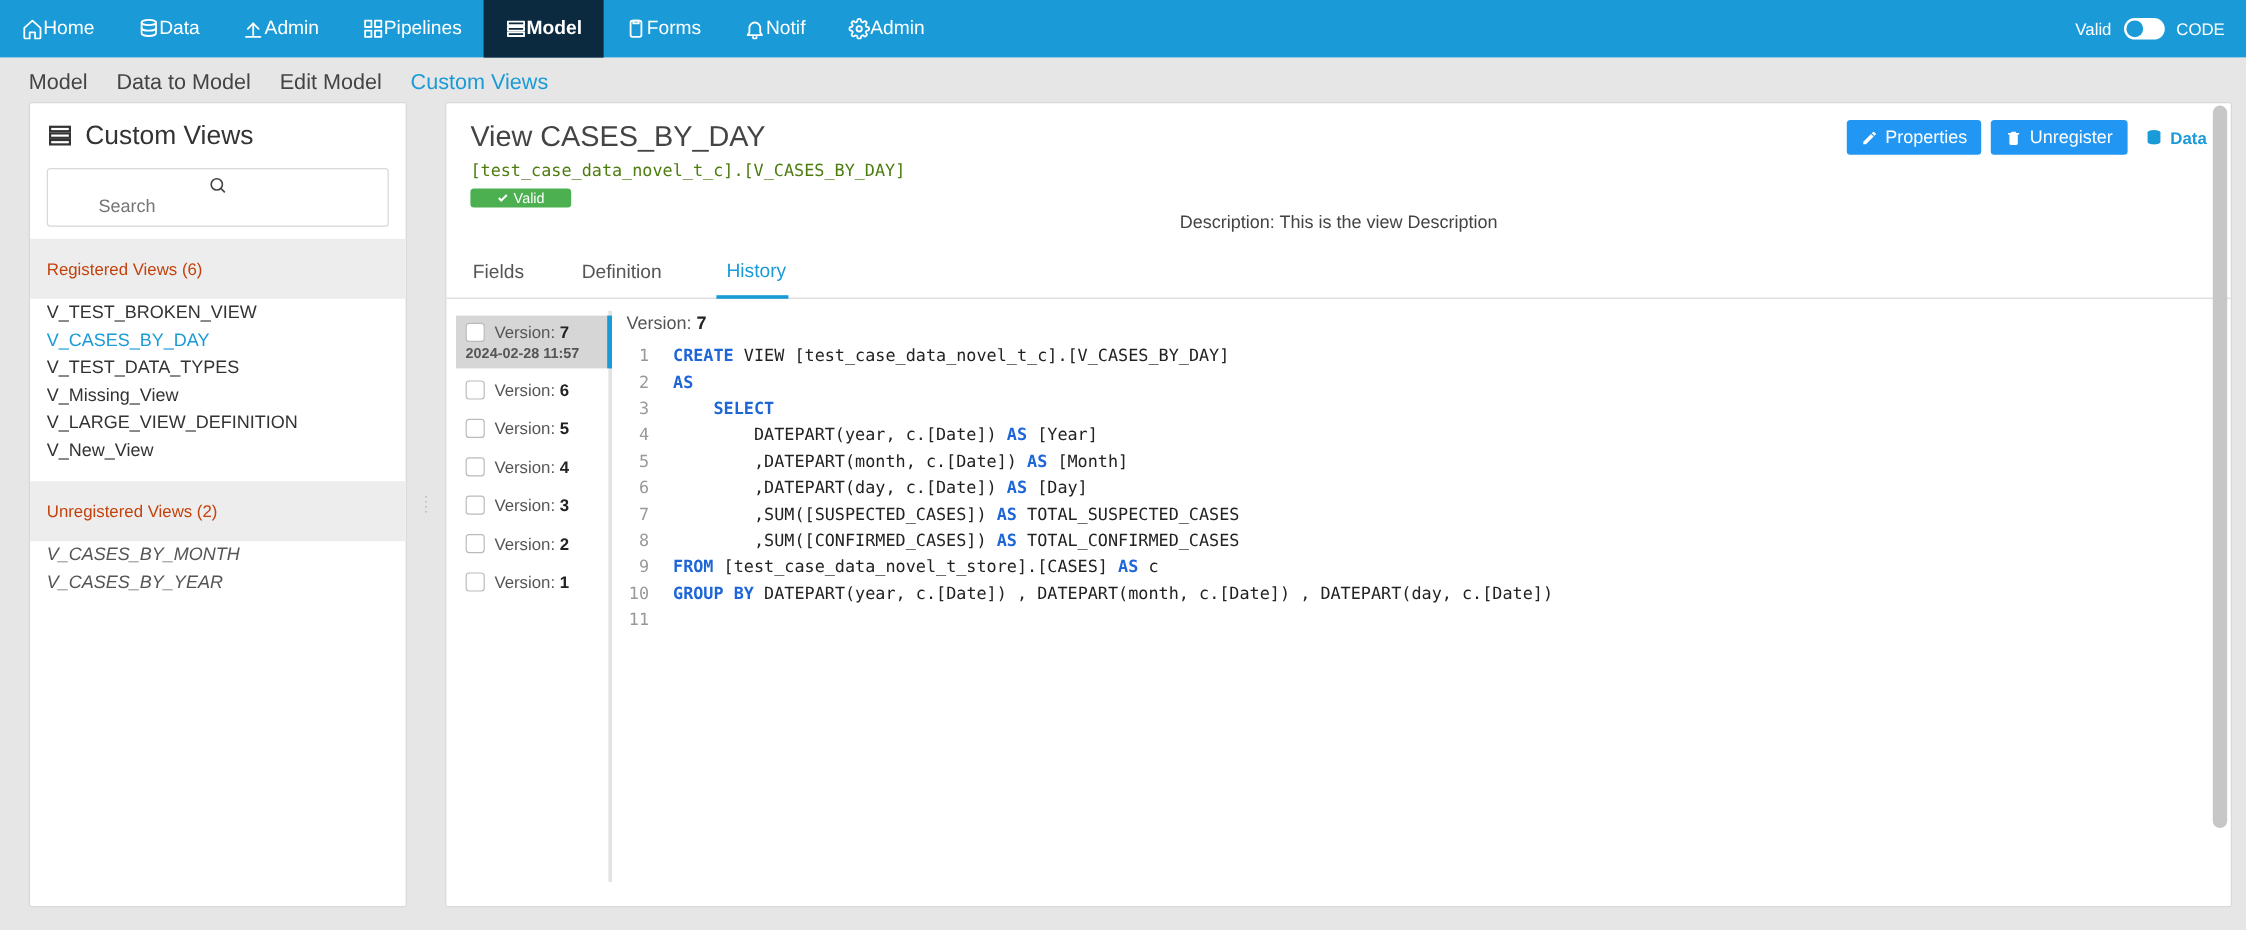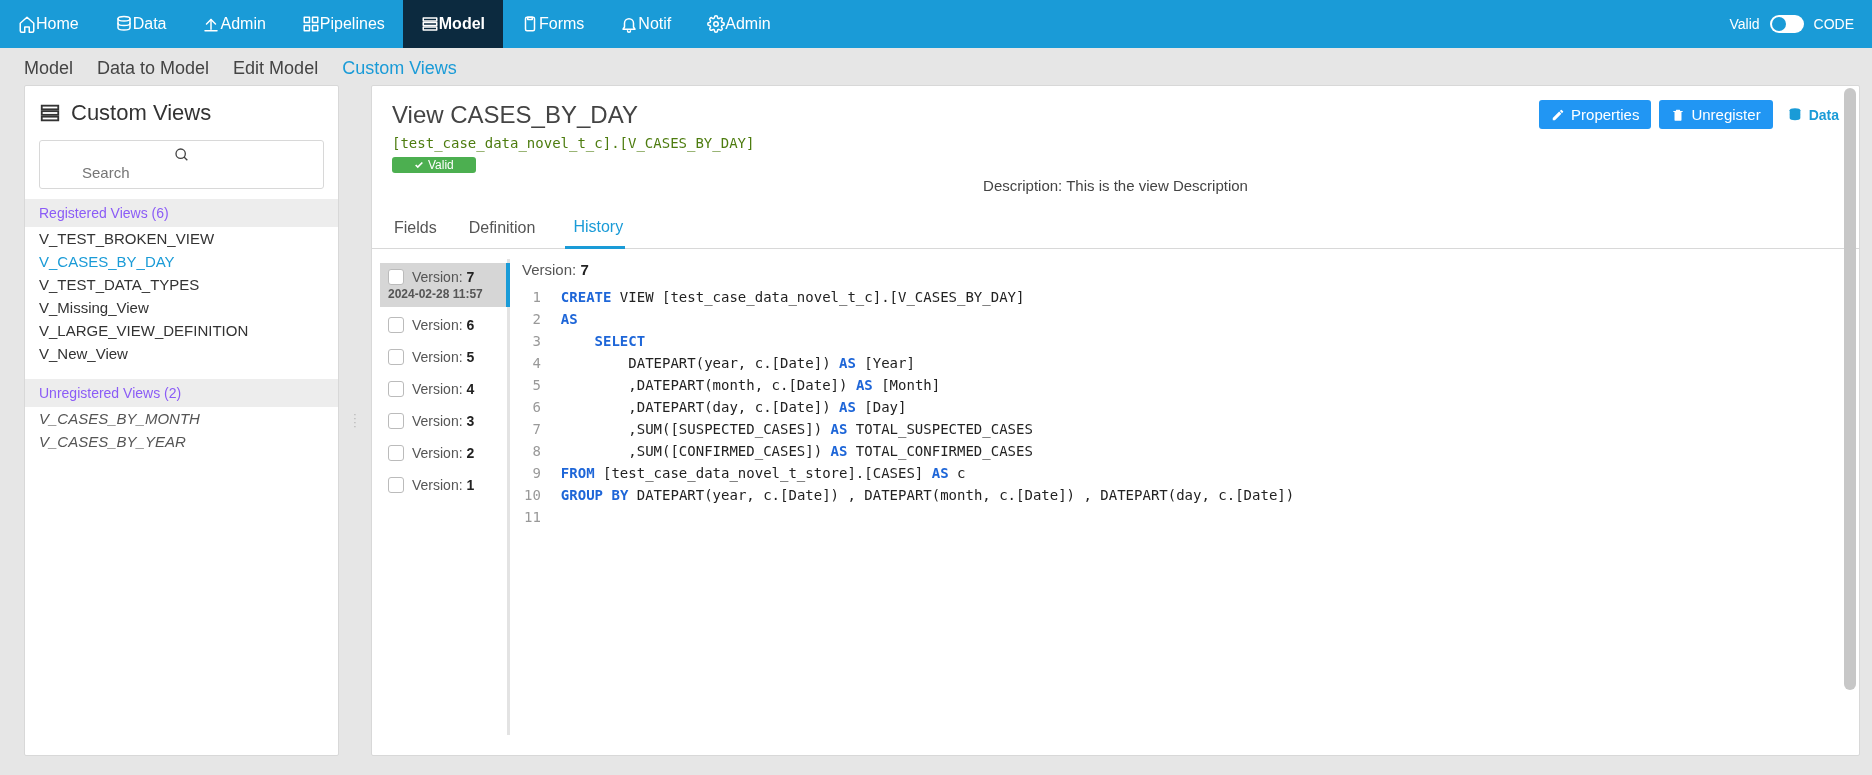--- a/index.html
+++ b/index.html
@@ -92,21 +92,21 @@
   }
   .sidebar .search{
     margin:6px 14px 10px 14px;
     display:flex;align-items:center;border:1px solid var(--border);
     border-radius:3px;padding:6px 8px;color:#666;flex-direction:column;
   }
   .sidebar .search input{
     border:none;outline:none;flex:1;font-size:15px;color:#333;
   }
   .list-header{
-    background:#ededed;color:#8b5cf6;padding:6px 14px;font-size:14px;
+    background:#ededed;color:#c2410c;padding:17px 14px;font-size:14px;
   }
   .view-list{padding:0 0;}
   .view-item{
     padding:3px 14px;font-size:15px;color:#333;cursor:pointer;
   }
   .view-item.active{color:var(--link);}
   .view-item.unreg{font-style:italic;color:#555;}
 
   
   .content-header{padding:14px 20px 0 20px;}
@@ -131,21 +131,21 @@
   .badge-valid{
     display:inline-flex;align-items:center;gap:4px;
     background:var(--badge-green);color:#fff;border-radius:3px;
     padding:1px 22px;font-size:12px;margin-top:6px;
   }
   .badge-valid svg{width:10px;height:10px;}
   .desc{margin-top:4px;font-size:15px;color:#444;text-align:center;}
 
   
   .tabs{
-    display:flex;gap:28px;border-bottom:1px solid var(--border);
+    display:flex;gap:44px;border-bottom:1px solid var(--border);
     margin-top:14px;padding:0 20px;
   }
   .tab{
     padding:10px 2px;cursor:pointer;color:#555;font-size:16px;
     display:flex;align-items:center;gap:6px;
   }
   .tab.active{color:var(--link);border-bottom:3px solid var(--link);margin-bottom:-1px;}
 
   
   .history{display:flex;flex:1;overflow:hidden;padding:10px 20px 20px 8px;gap:0;}

